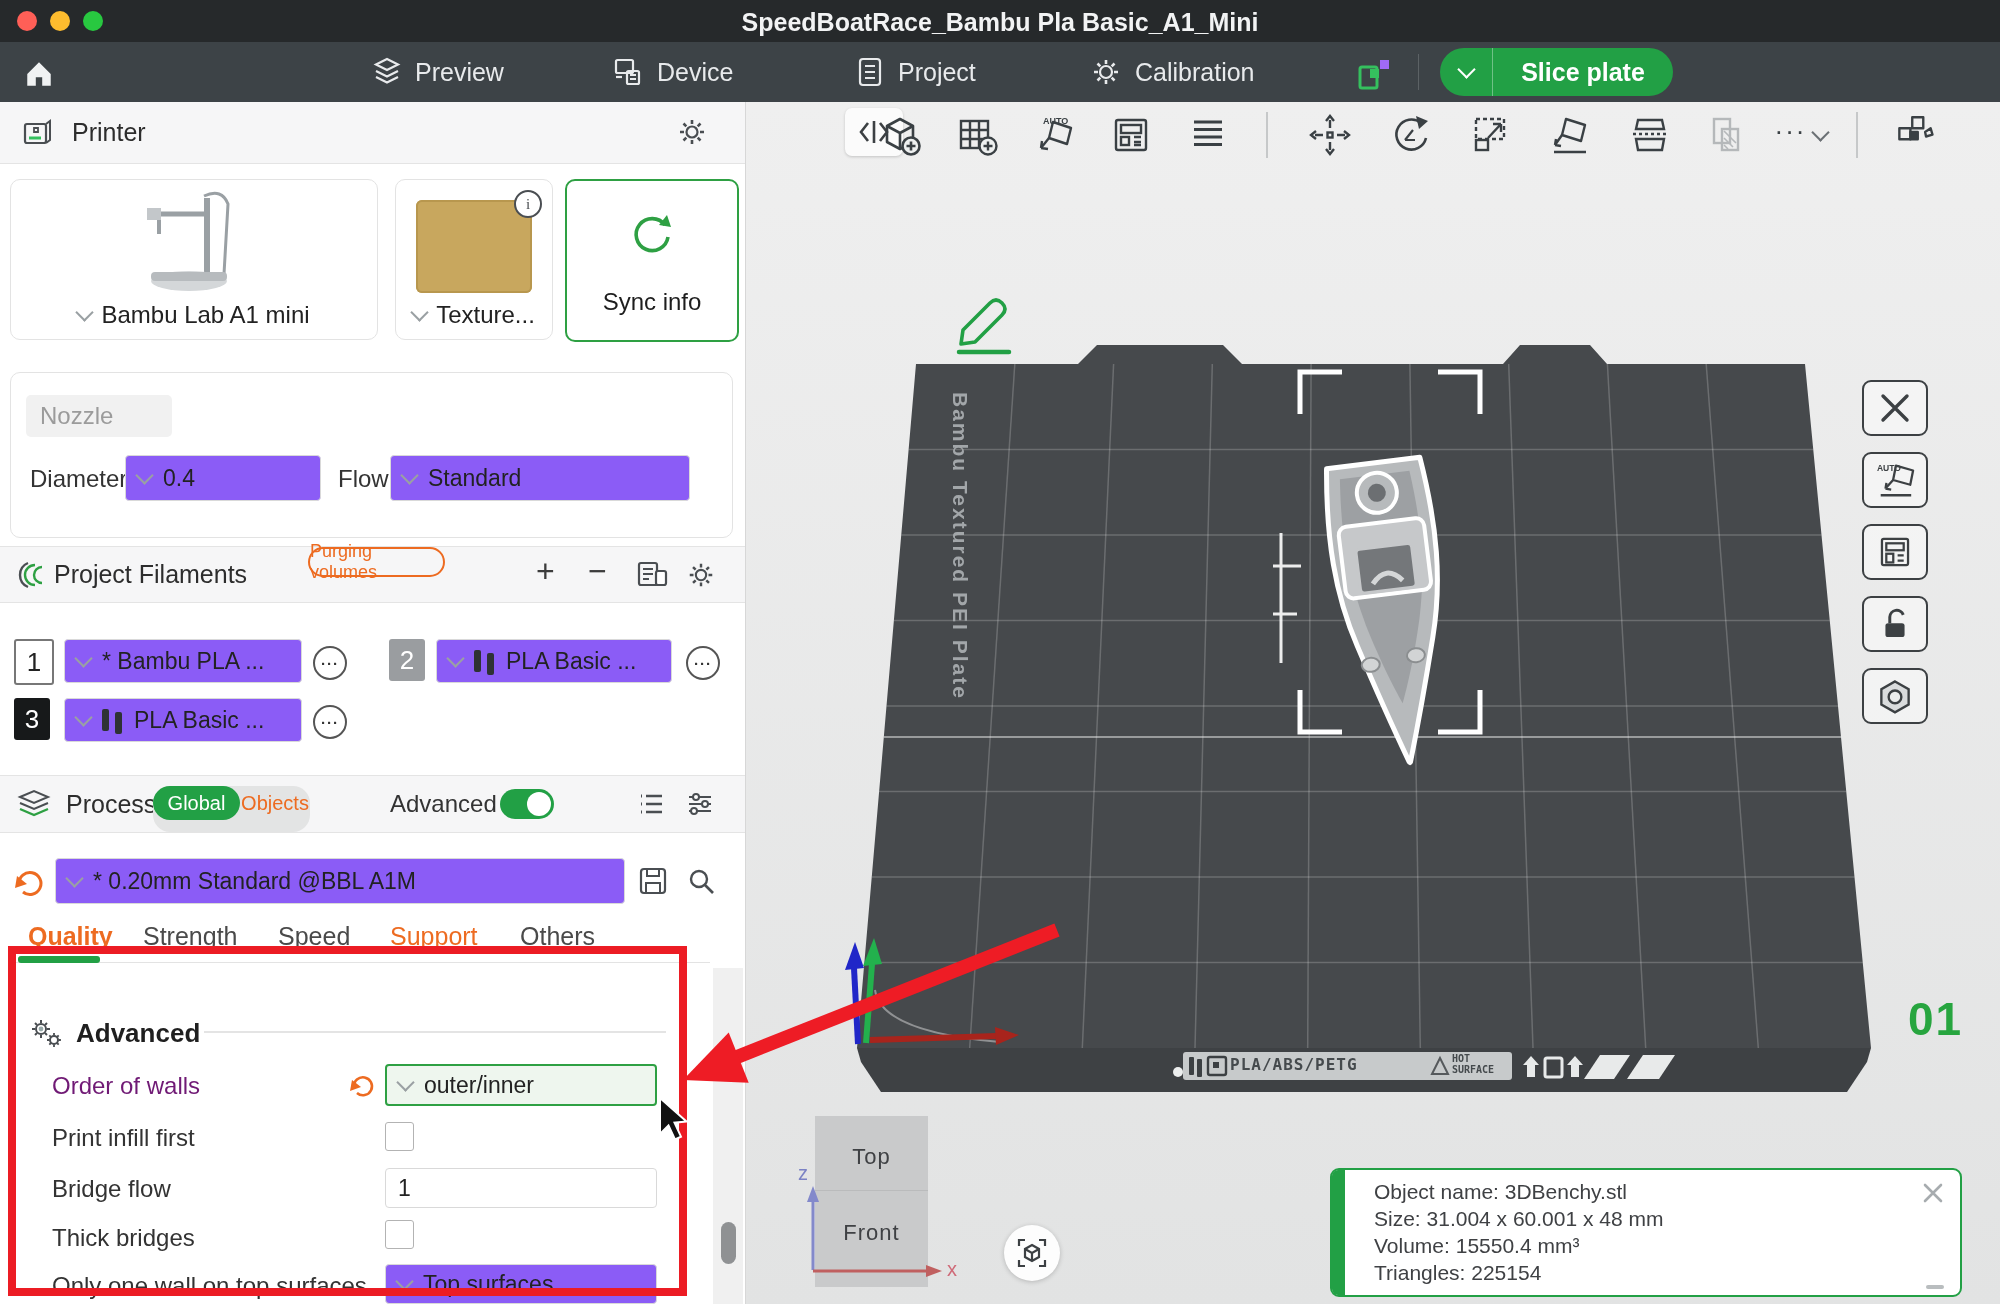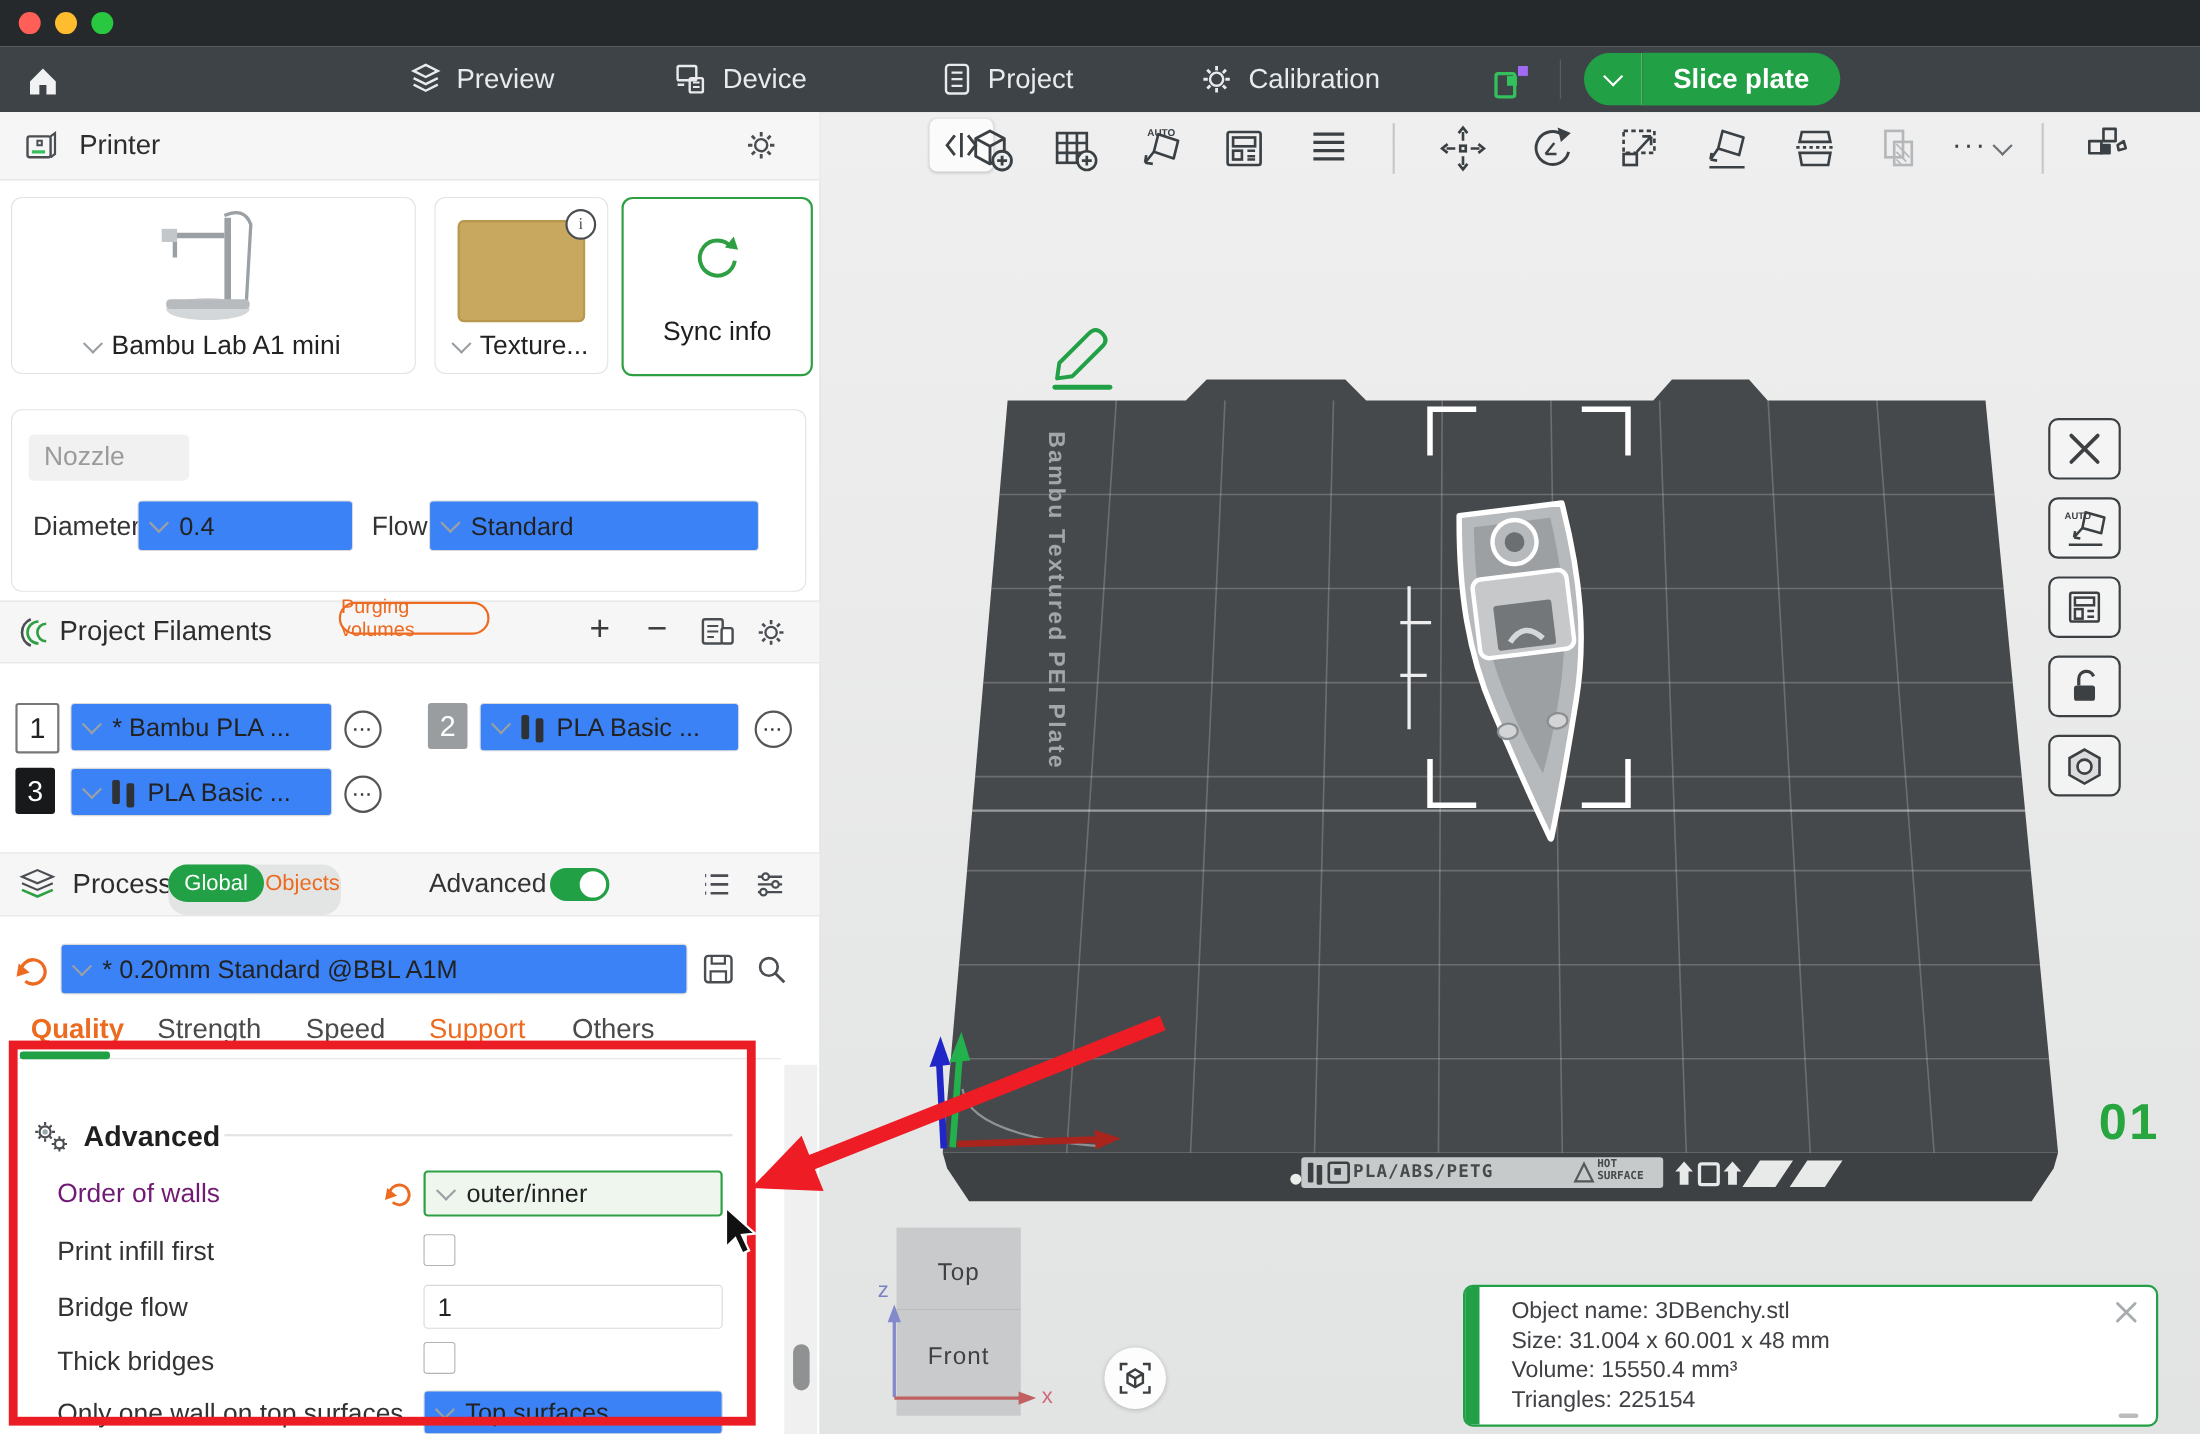--- a/index.html
+++ b/index.html
@@ -20,21 +20,21 @@
   .pill-main{height:48px;display:flex;align-items:center;justify-content:center;font-size:25px;font-weight:bold;border-radius:0 24px 24px 0;width:180px}
   .chev{display:inline-block;width:11px;height:11px;border-left:2.4px solid #fff;border-bottom:2.4px solid #fff;transform:rotate(-45deg);margin-top:-5px}
   .chev.gray{border-color:#9aa0a3}
   .chev.dark{border-color:#6b7074}
   
   #sidebar{left:0;top:102px;width:745px;height:1202px;background:#fff;border-right:1px solid #d7d7d7}
   .sechead{left:0;width:745px;background:#f6f6f7;border-top:1px solid #e4e4e4;border-bottom:1px solid #e4e4e4;display:flex;align-items:center}
   .sechead .t{font-size:25px;color:#2d2d2d}
   .card{top:179px;height:159px;background:#fff;border:1.5px solid #e3e3e3;border-radius:10px}
   .cardlabel{position:absolute;left:0;right:0;bottom:10px;display:flex;align-items:center;justify-content:center;gap:10px;font-size:24px;color:#222}
-  .dd{position:absolute;display:flex;align-items:center;gap:12px;background:#3b82f6;border:1.5px solid #d9d9d9;border-radius:4px;padding:0 12px;font-size:23px;color:#222;box-sizing:border-box}
+  .dd{position:absolute;display:flex;align-items:center;gap:12px;background:#8b5cf6;border:1.5px solid #d9d9d9;border-radius:4px;padding:0 12px;font-size:23px;color:#222;box-sizing:border-box}
   .lbl{position:absolute;font-size:24px;color:#333}
   .slot{position:absolute;width:36px;height:42px;border-radius:3px;display:flex;align-items:center;justify-content:center;font-size:26px}
   .ell{position:absolute;width:30px;height:30px;border:2px solid #555;border-radius:50%;display:flex;align-items:center;justify-content:center;font-size:15px;font-weight:bold;color:#333;letter-spacing:1px}
   .cb{position:absolute;width:27px;height:27px;border:1.5px solid #b3b3b3;border-radius:3px;background:#fff}
   .tab{position:absolute;font-size:25px;color:#4a4a4a}
   .spool{display:inline-block;width:20px;height:22px;position:relative}
   .spool:before,.spool:after{content:"";position:absolute;top:0;width:7px;height:22px;background:#2e3234;border-radius:2px}
   .spool:before{left:0}.spool:after{right:0;top:3px}
   
   .toolbtn{position:absolute;width:46px;height:46px;display:flex;align-items:center;justify-content:center}
@@ -48,20 +48,21 @@
   #redbox{left:8px;top:946px;width:679px;height:350px;border:8px solid #ec1c24;box-sizing:border-box;z-index:40;pointer-events:none}
   #overlay{left:0;top:0;z-index:50;pointer-events:none}
 </style>
 </head>
 <body>
 
 <div class="abs" id="titlebar">
   <div class="abs light" style="left:17px;background:#ff5f57"></div>
   <div class="abs light" style="left:50px;background:#febc2e"></div>
   <div class="abs light" style="left:83px;background:#28c840"></div>
+  <div class="abs" id="title">SpeedBoatRace_Bambu Pla Basic_A1_Mini</div>
 </div>
 
 <div class="abs" id="navbar">
   <div class="abs" style="left:22px;top:15px">
     <svg width="34" height="32" viewBox="0 0 30 30">
         <path d="M4,16 L15,5 L26,16 V27 H18 V19 H12 V27 H4 Z" fill="#f0f2f3"></path>
       </svg>
   </div>
   <div class="abs navtab" style="left:372px">
     <svg width="30" height="32" viewBox="0 0 30 32">

